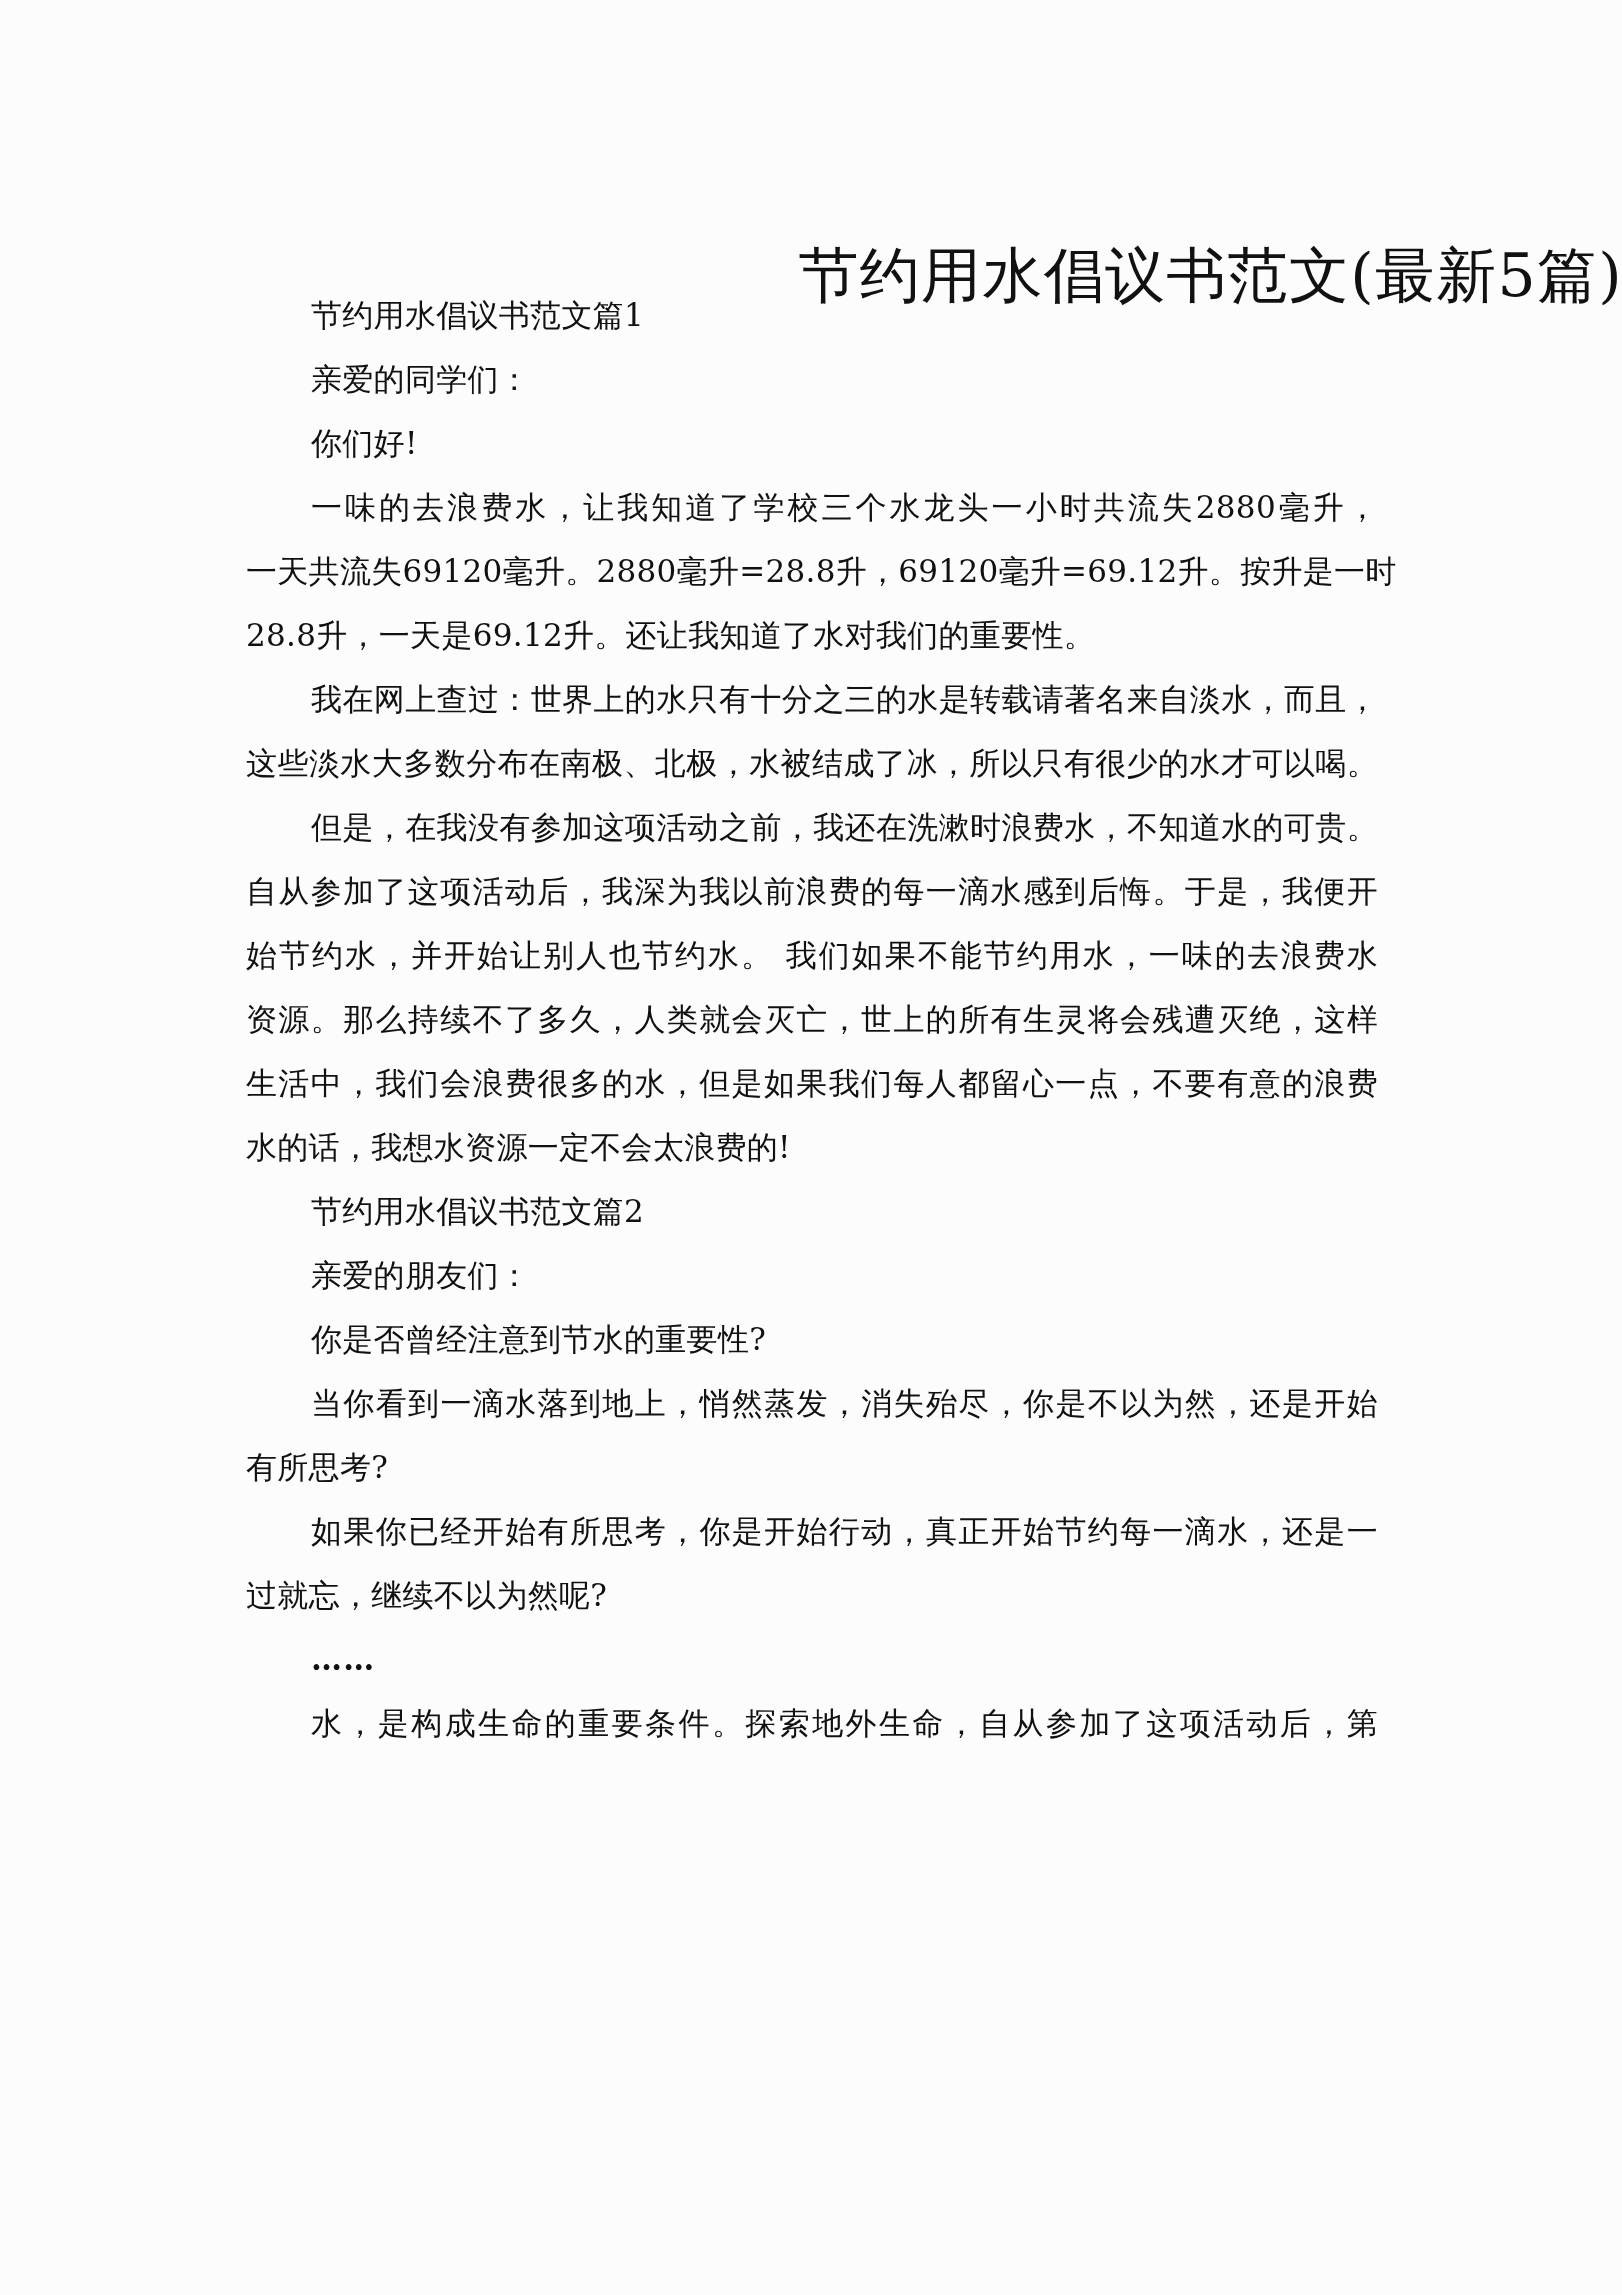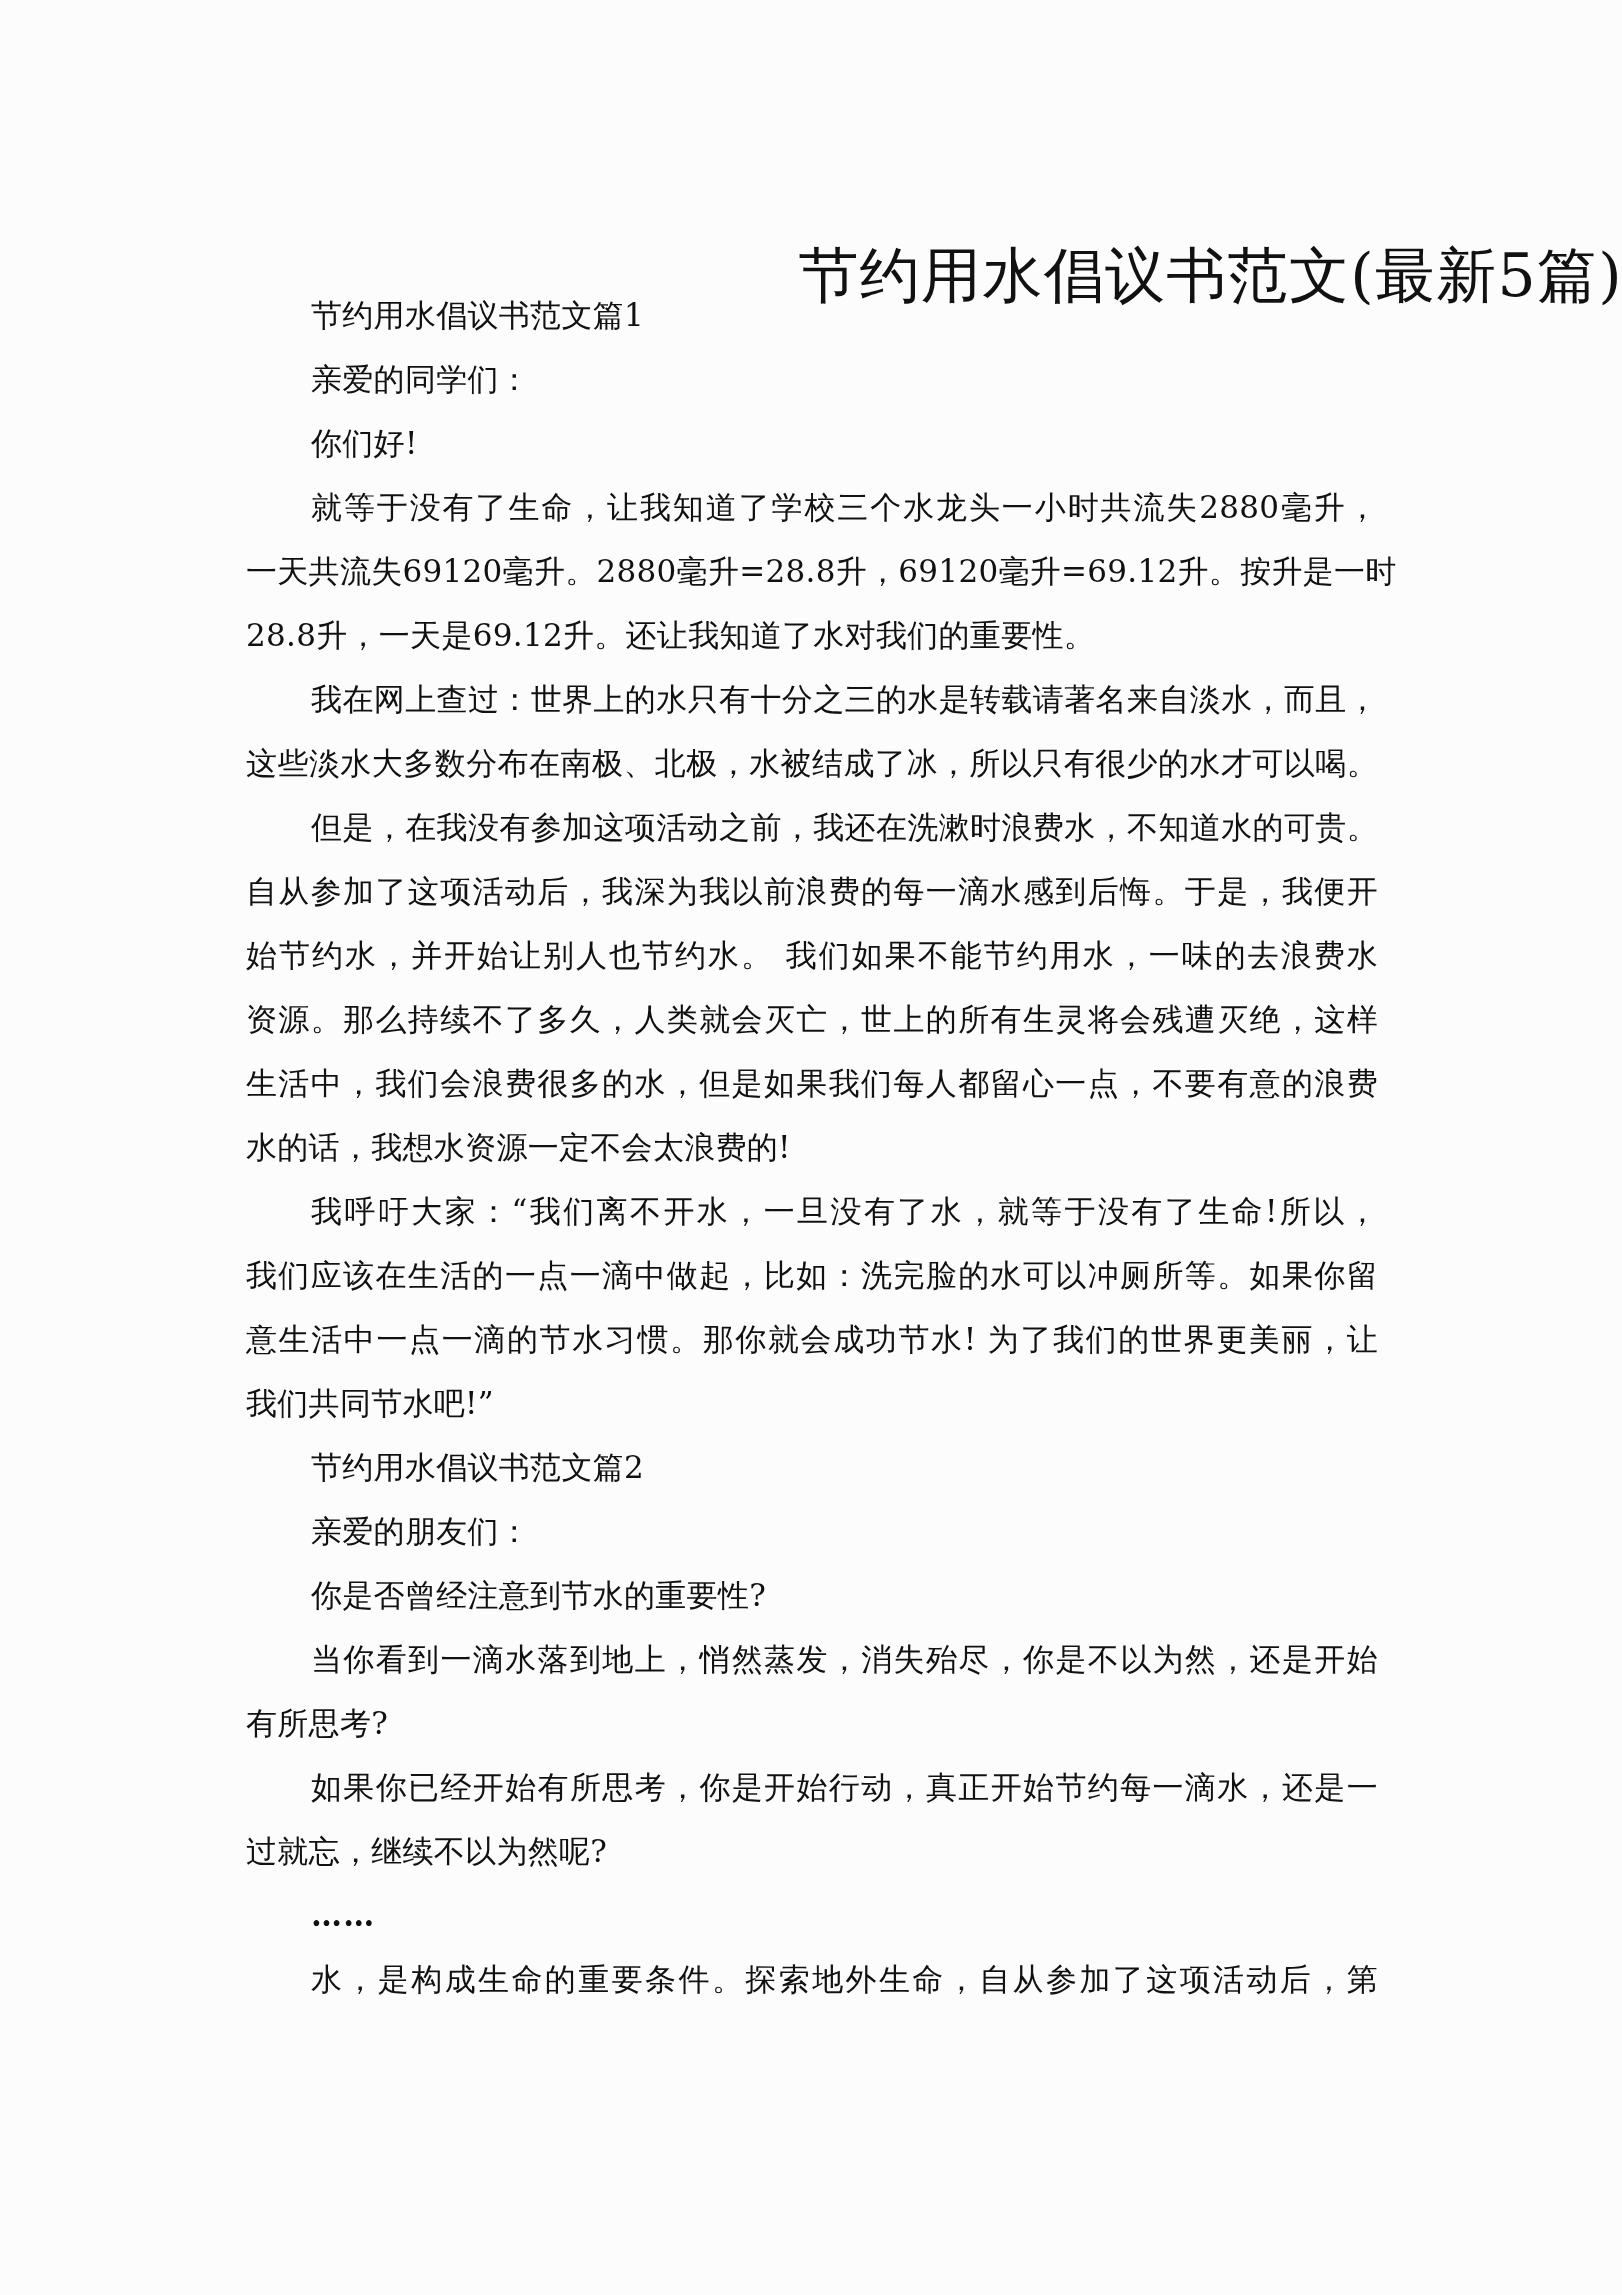--- a/index.html
+++ b/index.html
@@ -66,45 +66,39 @@
 
 <div class="page">
   <h1 class="doc-title">节约用水倡议书范文(最新5篇)</h1>
 
   <div class="body">
     <div class="line indent">节约用水倡议书范文篇1</div>
     <div class="line indent">亲爱的同学们：</div>
     <div class="line indent">你们好!</div>
 
     <div>
-      <div class="line indent justify">就等于没有了生命，让我知道了学校三个水龙头一小时共流失2880毫升，</div>
+      <div class="line indent justify">一味的去浪费水，让我知道了学校三个水龙头一小时共流失2880毫升，</div>
       <div class="line justify">一天共流失69120毫升。2880毫升=28.8升，69120毫升=69.12升。按升是一时</div>
       <div class="line">28.8升，一天是69.12升。还让我知道了水对我们的重要性。</div>
     </div>
 
     <div>
       <div class="line indent justify">我在网上查过：世界上的水只有十分之三的水是转载请著名来自淡水，而且，</div>
       <div class="line justify">这些淡水大多数分布在南极、北极，水被结成了冰，所以只有很少的水才可以喝。</div>
     </div>
 
     <div>
       <div class="line indent justify">但是，在我没有参加这项活动之前，我还在洗漱时浪费水，不知道水的可贵。</div>
       <div class="line justify">自从参加了这项活动后，我深为我以前浪费的每一滴水感到后悔。于是，我便开</div>
       <div class="line justify">始节约水，并开始让别人也节约水。 我们如果不能节约用水，一味的去浪费水</div>
       <div class="line justify">资源。那么持续不了多久，人类就会灭亡，世上的所有生灵将会残遭灭绝，这样</div>
       <div class="line justify">生活中，我们会浪费很多的水，但是如果我们每人都留心一点，不要有意的浪费</div>
       <div class="line">水的话，我想水资源一定不会太浪费的!</div>
     </div>
 
-    <div>
-      <div class="line indent justify">我呼吁大家：“我们离不开水，一旦没有了水，就等于没有了生命!所以，</div>
-      <div class="line justify">我们应该在生活的一点一滴中做起，比如：洗完脸的水可以冲厕所等。如果你留</div>
-      <div class="line justify">意生活中一点一滴的节水习惯。那你就会成功节水! 为了我们的世界更美丽，让</div>
-      <div class="line">我们共同节水吧!”</div>
-    </div>
 
     <div class="line indent">节约用水倡议书范文篇2</div>
     <div class="line indent">亲爱的朋友们：</div>
     <div class="line indent">你是否曾经注意到节水的重要性?</div>
 
     <div>
       <div class="line indent justify">当你看到一滴水落到地上，悄然蒸发，消失殆尽，你是不以为然，还是开始</div>
       <div class="line">有所思考?</div>
     </div>
 

